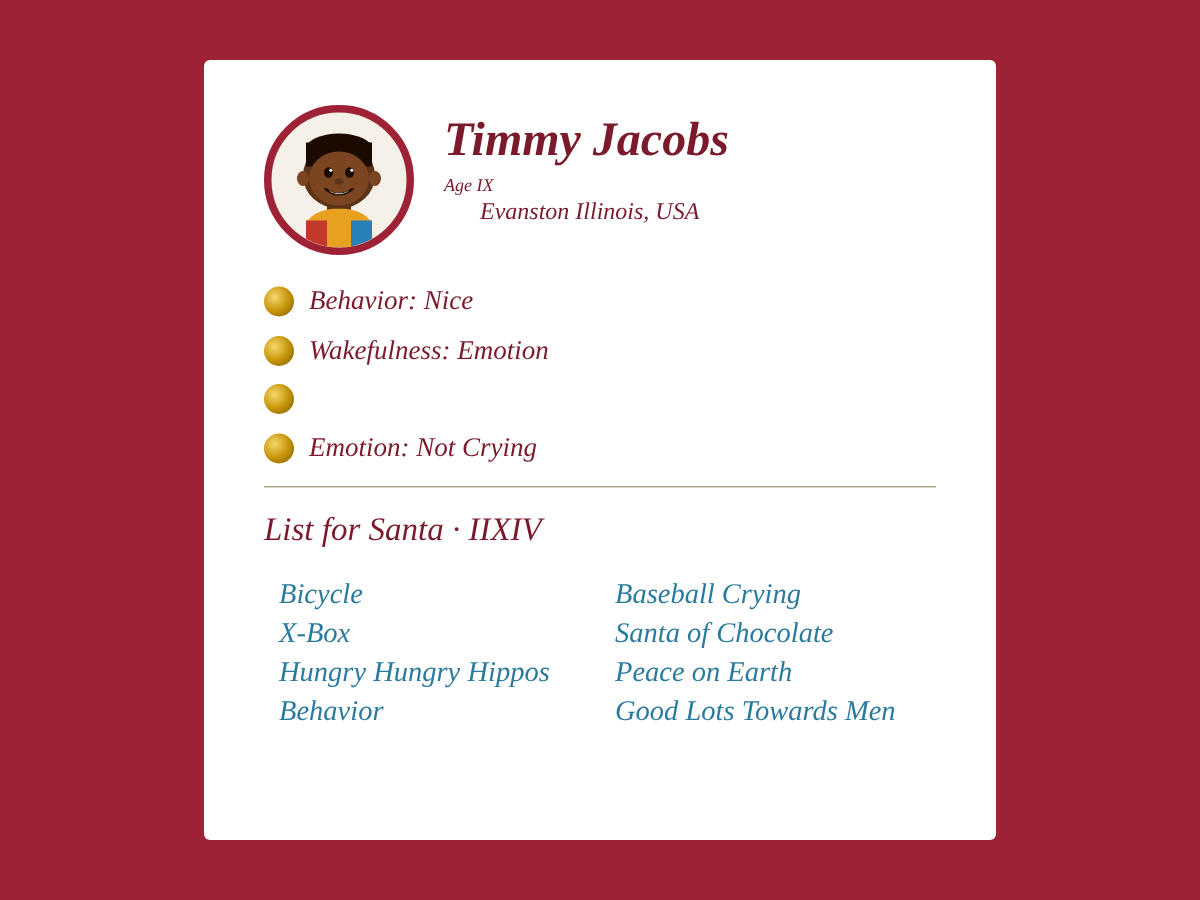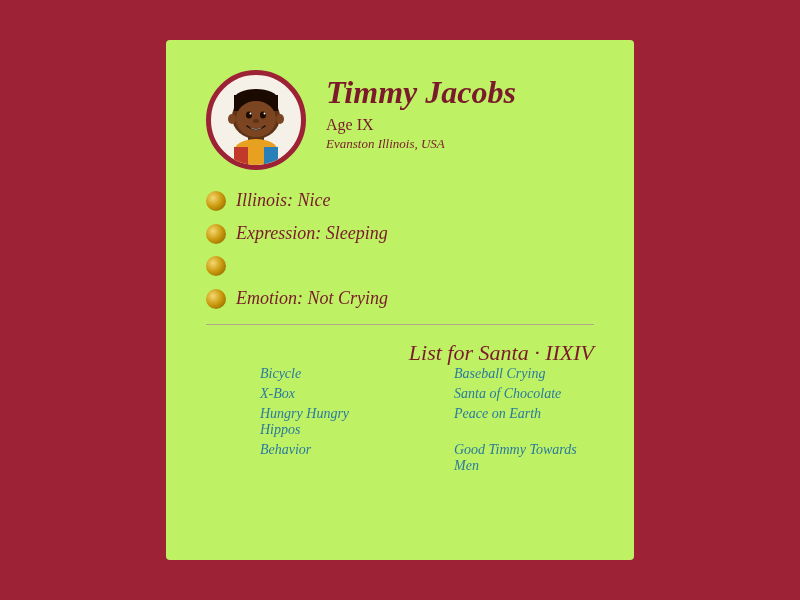--- a/index.html
+++ b/index.html
@@ -8,22 +8,22 @@
       width: 800px;
       height: 600px;
       background-color: #9e2235;
       display: flex;
       align-items: center;
       justify-content: center;
       font-family: Georgia, serif;
     }
 
     .card {
-      background-color: #bef264;
-      width: 468px;
+      background-color: #ffffff;
+      width: 528px;
       min-height: 520px;
       border-radius: 4px;
       padding: 30px 40px 30px 40px;
       position: relative;
     }
 
     .header {
       display: flex;
       align-items: flex-start;
       gap: 20px;
@@ -56,31 +56,33 @@
       font-family: 'Palatino Linotype', Palatino, serif;
       font-size: 32px;
       color: #7a1a2a;
       font-weight: bold;
       font-style: italic;
       line-height: 1.1;
     }
 
     .age {
       font-family: 'Palatino Linotype', Palatino, serif;
+      font-size: 12px;
+      color: #7a1a2a;
+      font-style: italic;
+      margin-top: 6px;
+    }
+
+    .location {
+      font-family: 'Palatino Linotype', Palatino, serif;
       font-size: 16px;
       color: #7a1a2a;
-      margin-top: 6px;
-    }
-
-    .location {
-      font-family: 'Palatino Linotype', Palatino, serif;
-      font-size: 13px;
-      color: #7a1a2a;
       font-style: italic;
       margin-top: 2px;
+      margin-left: 24px;
     }
 
     .stats {
       margin-top: 10px;
       margin-bottom: 15px;
     }
 
     .stat-row {
       display: flex;
       align-items: center;
@@ -103,41 +105,40 @@
       font-style: italic;
     }
 
     .divider {
       border: none;
       border-top: 1px solid #b0a88a;
       margin: 10px 0 15px 0;
     }
 
     .list-header {
-      text-align: right;
+      text-align: left;
       font-family: 'Palatino Linotype', Palatino, serif;
       font-size: 22px;
       color: #7a1a2a;
       font-style: italic;
-      margin-bottom: 0;
+      margin-bottom: 20px;
     }
 
     .list-grid {
       display: grid;
       grid-template-columns: 1fr 1fr;
       gap: 4px 20px;
       padding: 0 10px;
     }
 
     .list-item {
       font-family: 'Palatino Linotype', Palatino, serif;
-      font-size: 14px;
+      font-size: 19px;
       color: #2a7a9e;
       font-style: italic;
-      margin-left: 44px;
     }
   </style>
 </head>
 <body>
 
 <div class="card">
   <div class="header">
     <div class="avatar-container">
 
       <svg class="avatar-svg" viewBox="0 0 90 90" xmlns="http://www.w3.org/2000/svg">
@@ -176,25 +177,25 @@
     <div class="header-info">
       <div class="name">Timmy Jacobs</div>
       <div class="age">Age IX</div>
       <div class="location">Evanston Illinois, USA</div>
     </div>
   </div>
 
   <div class="stats">
     <div class="stat-row">
       <div class="gold-ball"></div>
-      <span class="stat-text">Illinois: Nice</span>
-    </div>
-    <div class="stat-row">
-      <div class="gold-ball"></div>
-      <span class="stat-text">Expression: Sleeping</span>
+      <span class="stat-text">Behavior: Nice</span>
+    </div>
+    <div class="stat-row">
+      <div class="gold-ball"></div>
+      <span class="stat-text">Wakefulness: Emotion</span>
     </div>
     <div class="stat-row">
       <div class="gold-ball"></div>
     </div>
     <div class="stat-row">
       <div class="gold-ball"></div>
       <span class="stat-text">Emotion: Not Crying</span>
     </div>
   </div>
 
@@ -203,15 +204,15 @@
   <div class="list-header">List for Santa · IIXIV</div>
 
   <div class="list-grid">
     <span class="list-item">Bicycle</span>
     <span class="list-item">Baseball Crying</span>
     <span class="list-item">X-Box</span>
     <span class="list-item">Santa of Chocolate</span>
     <span class="list-item">Hungry Hungry Hippos</span>
     <span class="list-item">Peace on Earth</span>
     <span class="list-item">Behavior</span>
-    <span class="list-item">Good Timmy Towards Men</span>
+    <span class="list-item">Good Lots Towards Men</span>
   </div>
 </div>
 
 </body></html>

